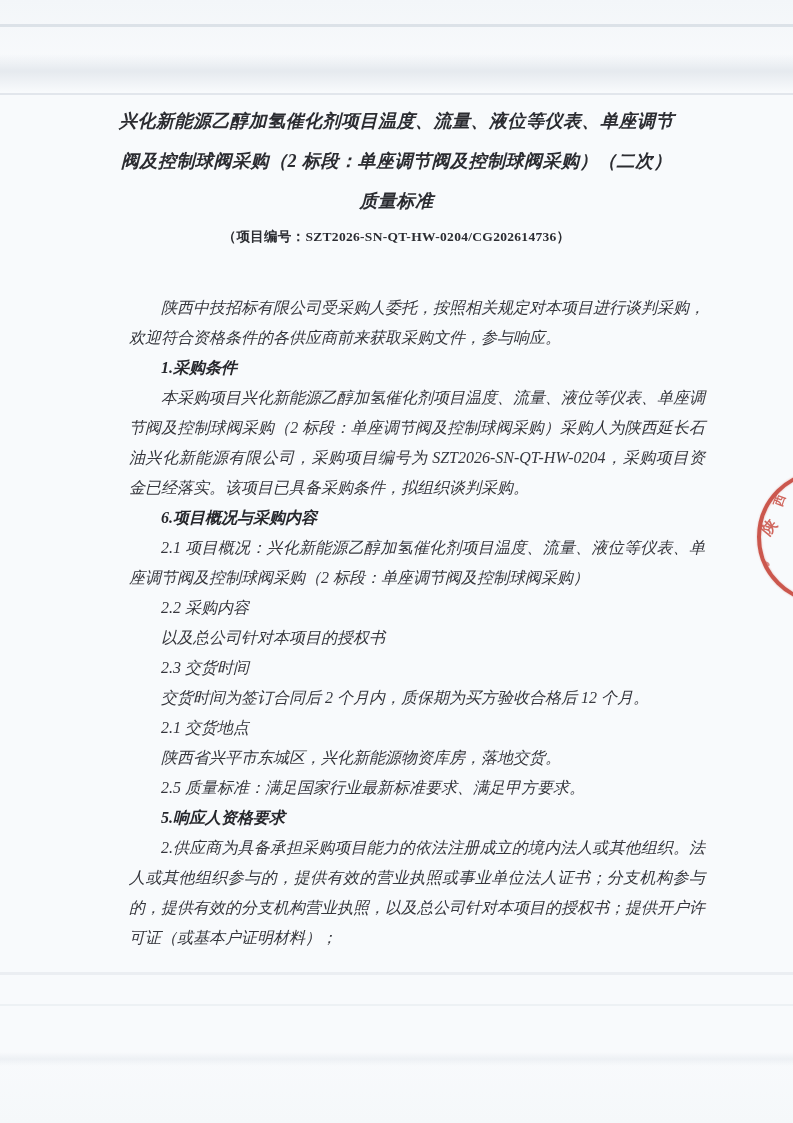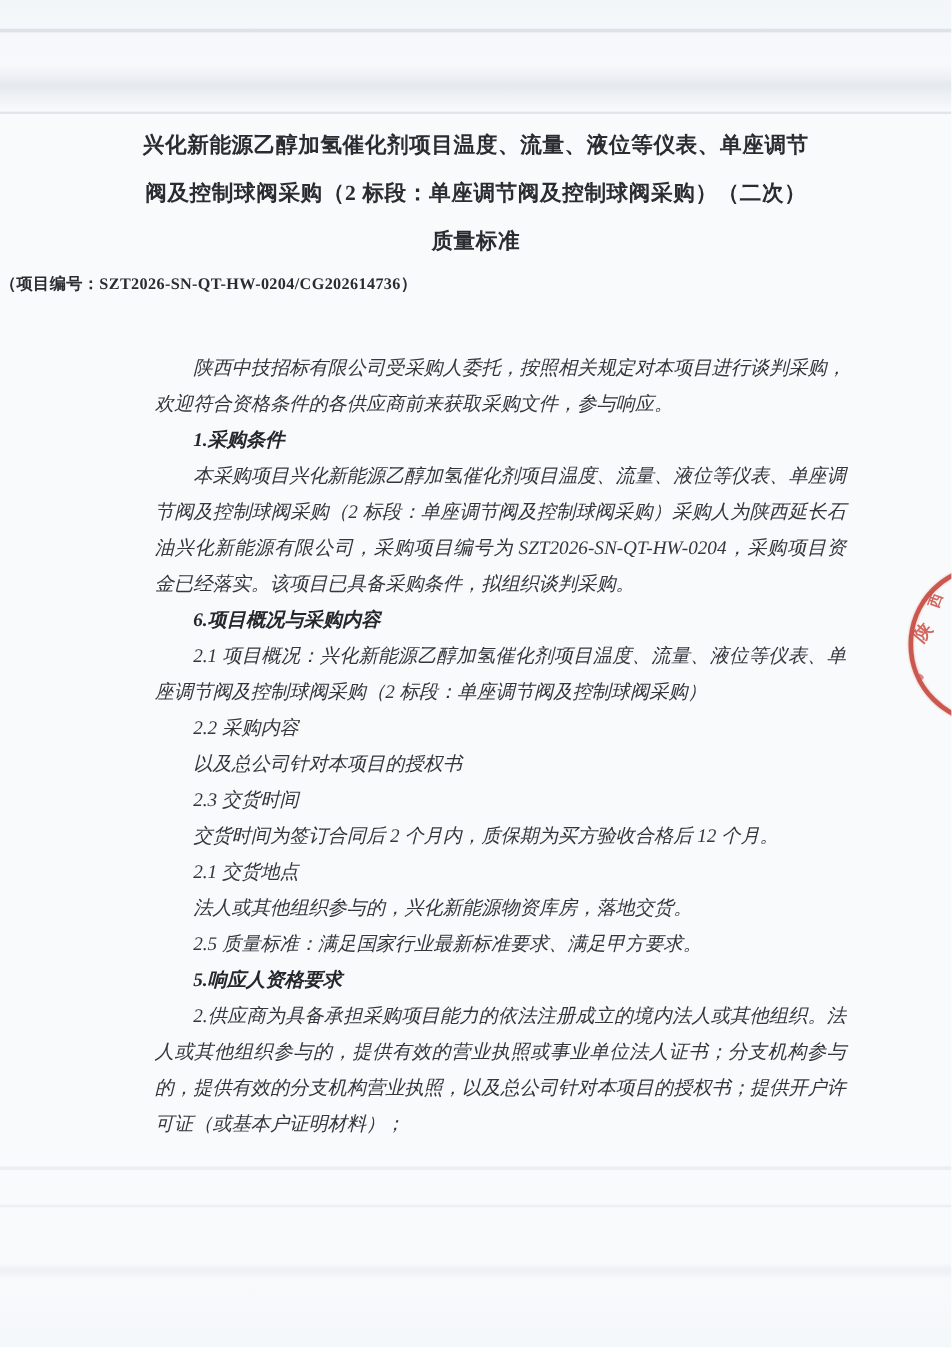--- a/index.html
+++ b/index.html
@@ -28,26 +28,26 @@
   .title-block {
     position: absolute;
     top: 101px; left: 0; width: 100%;
     text-align: center;
     font-weight: bold;
     font-size: 18px;
     line-height: 40px;
     letter-spacing: 0.5px;
     color: #2b2c31;
   }
-  .title-line { white-space: nowrap; }
+  .title-line { white-space: nowrap; font-style: italic; }
 
   .subtitle {
     position: absolute;
     top: 227px; left: 0; width: 100%;
-    text-align: left;
+    text-align: center;
     font-weight: bold;
     font-size: 13.5px;
     line-height: 20px;
     letter-spacing: 0.3px;
     color: #2b2c31;
   }
 
   .body-text {
     position: absolute;
     top: 293px; left: 129px; width: 576px;
@@ -110,21 +110,21 @@
     <p>陕西中技招标有限公司受采购人委托，按照相关规定对本项目进行谈判采购，欢迎符合资格条件的各供应商前来获取采购文件，参与响应。</p>
     <p class="heading">1.采购条件</p>
     <p>本采购项目兴化新能源乙醇加氢催化剂项目温度、流量、液位等仪表、单座调节阀及控制球阀采购（2 标段：单座调节阀及控制球阀采购）采购人为陕西延长石油兴化新能源有限公司，采购项目编号为 SZT2026-SN-QT-HW-0204，采购项目资金已经落实。该项目已具备采购条件，拟组织谈判采购。</p>
     <p class="heading">6.项目概况与采购内容</p>
     <p>2.1 项目概况：兴化新能源乙醇加氢催化剂项目温度、流量、液位等仪表、单座调节阀及控制球阀采购（2 标段：单座调节阀及控制球阀采购）</p>
     <p>2.2 采购内容</p>
     <p>以及总公司针对本项目的授权书</p>
     <p>2.3 交货时间</p>
     <p>交货时间为签订合同后 2 个月内，质保期为买方验收合格后 12 个月。</p>
     <p>2.1 交货地点</p>
-    <p>法人或其他组织参与的，兴化新能源物资库房，落地交货。</p>
+    <p>陕西省兴平市东城区，兴化新能源物资库房，落地交货。</p>
     <p>2.5 质量标准：满足国家行业最新标准要求、满足甲方要求。</p>
     <p class="heading">5.响应人资格要求</p>
     <p>2.供应商为具备承担采购项目能力的依法注册成立的境内法人或其他组织。法人或其他组织参与的，提供有效的营业执照或事业单位法人证书；分支机构参与的，提供有效的分支机构营业执照，以及总公司针对本项目的授权书；提供开户许可证（或基本户证明材料）；</p>
   </div>
 
   <div class="stamp">
     <span class="stamp-char c1">陕</span>
     <span class="stamp-char c2">西</span>
     <span class="stamp-dot"></span>
   </div>

